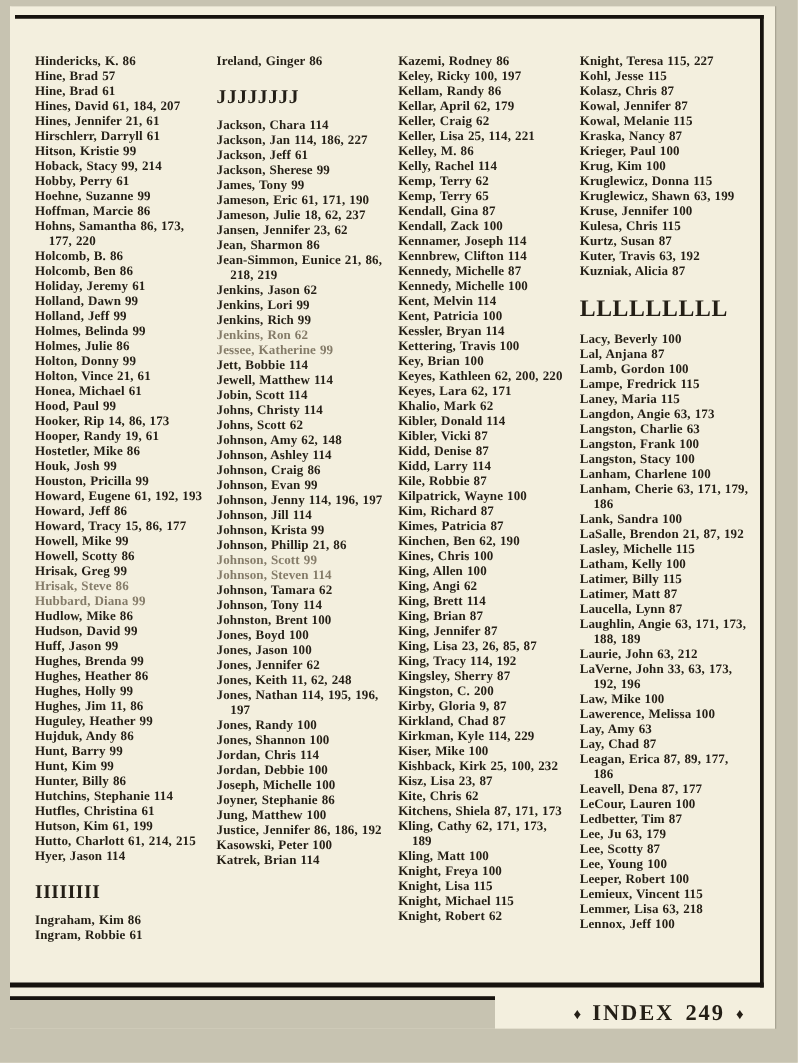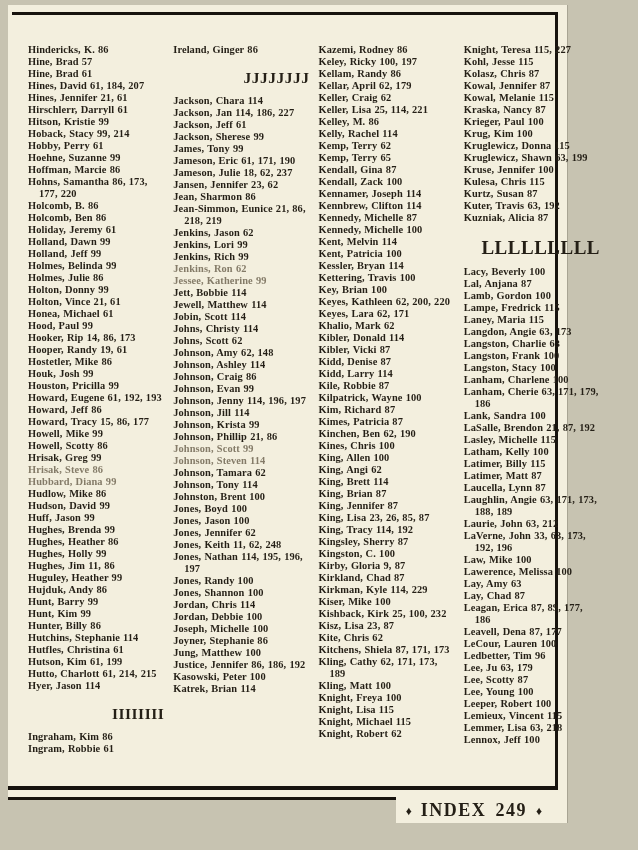--- a/index.html
+++ b/index.html
@@ -3,21 +3,21 @@
 <meta charset="utf-8">
 <style>
   html, body { margin: 0; padding: 0; }
   body {
     width: 638px; height: 850px; overflow: hidden;
     background: #c7c3b1;
     font-family: "Liberation Serif", serif;
   }
   .scan { position: absolute; inset: 0; background: #c7c3b1; }
   .paper {
-    position: absolute; left: 8px; top: 5px; width: 559px; height: 818px;
+    position: absolute; left: 8px; top: 5px; width: 612px; height: 818px;
     background: #f3efde;
     box-shadow: 1px 0 0 #a8a493;
   }
   .frame-top    { position: absolute; left: 4px; right: 9px; top: 7px; height: 3px; background: #17130e; }
   .frame-right  { position: absolute; right: 9px; top: 7px; width: 3px; height: 778px; background: #17130e; }
   .frame-bottom { position: absolute; left: 0; right: 9px; top: 781px; height: 4px; background: #17130e; }
   .edge-strip {
     position: absolute; left: 0; top: 792px; width: 388px; bottom: 0;
     background: #c7c3b1; border-top: 3px solid #17130e;
   }
@@ -27,21 +27,21 @@
   }
   .col { flex: 1 1 0; min-width: 0; }
   .entry {
     font-weight: bold; font-size: 10.4px; line-height: 12px;
     color: #241f16; letter-spacing: 0.1px;
     padding-left: 11px; text-indent: -11px;
     word-spacing: 0.5px;
   }
   .entry.faded { color: #847b68; }
   .sec-header {
-    font-weight: bold; text-align: right; color: #241f16;
+    font-weight: bold; text-align: left; color: #241f16;
     font-size: 15.5px; line-height: 17px;
     margin: 13px 0 9px 0; letter-spacing: 0.5px;
   }
   .sec-header.lg { font-size: 19px; line-height: 20px; margin: 14px 0 8px 0; }
   .footer {
     position: absolute; top: 795px; right: 25px;
     display: flex; align-items: center; gap: 9px;
     font-weight: bold; color: #241f16;
   }
   .footer .word { font-size: 18px; letter-spacing: 1.5px; }
@@ -203,21 +203,21 @@
           <div class="entry">Kinchen, Ben 62, 190</div>
           <div class="entry">Kines, Chris 100</div>
           <div class="entry">King, Allen 100</div>
           <div class="entry">King, Angi 62</div>
           <div class="entry">King, Brett 114</div>
           <div class="entry">King, Brian 87</div>
           <div class="entry">King, Jennifer 87</div>
           <div class="entry">King, Lisa 23, 26, 85, 87</div>
           <div class="entry">King, Tracy 114, 192</div>
           <div class="entry">Kingsley, Sherry 87</div>
-          <div class="entry">Kingston, C. 100</div>
+          <div class="entry">Kingston, C. 200</div>
           <div class="entry">Kirby, Gloria 9, 87</div>
           <div class="entry">Kirkland, Chad 87</div>
           <div class="entry">Kirkman, Kyle 114, 229</div>
           <div class="entry">Kiser, Mike 100</div>
           <div class="entry">Kishback, Kirk 25, 100, 232</div>
           <div class="entry">Kisz, Lisa 23, 87</div>
           <div class="entry">Kite, Chris 62</div>
           <div class="entry">Kitchens, Shiela 87, 171, 173</div>
           <div class="entry">Kling, Cathy 62, 171, 173, 189</div>
           <div class="entry">Kling, Matt 100</div>
@@ -264,21 +264,21 @@
           <div class="entry">Laughlin, Angie 63, 171, 173, 188, 189</div>
           <div class="entry">Laurie, John 63, 212</div>
           <div class="entry">LaVerne, John 33, 63, 173, 192, 196</div>
           <div class="entry">Law, Mike 100</div>
           <div class="entry">Lawerence, Melissa 100</div>
           <div class="entry">Lay, Amy 63</div>
           <div class="entry">Lay, Chad 87</div>
           <div class="entry">Leagan, Erica 87, 89, 177, 186</div>
           <div class="entry">Leavell, Dena 87, 177</div>
           <div class="entry">LeCour, Lauren 100</div>
-          <div class="entry">Ledbetter, Tim 96</div>
+          <div class="entry">Ledbetter, Tim 87</div>
           <div class="entry">Lee, Ju 63, 179</div>
           <div class="entry">Lee, Scotty 87</div>
           <div class="entry">Lee, Young 100</div>
           <div class="entry">Leeper, Robert 100</div>
           <div class="entry">Lemieux, Vincent 115</div>
           <div class="entry">Lemmer, Lisa 63, 218</div>
           <div class="entry">Lennox, Jeff 100</div>
         </div>
       </div>
 

